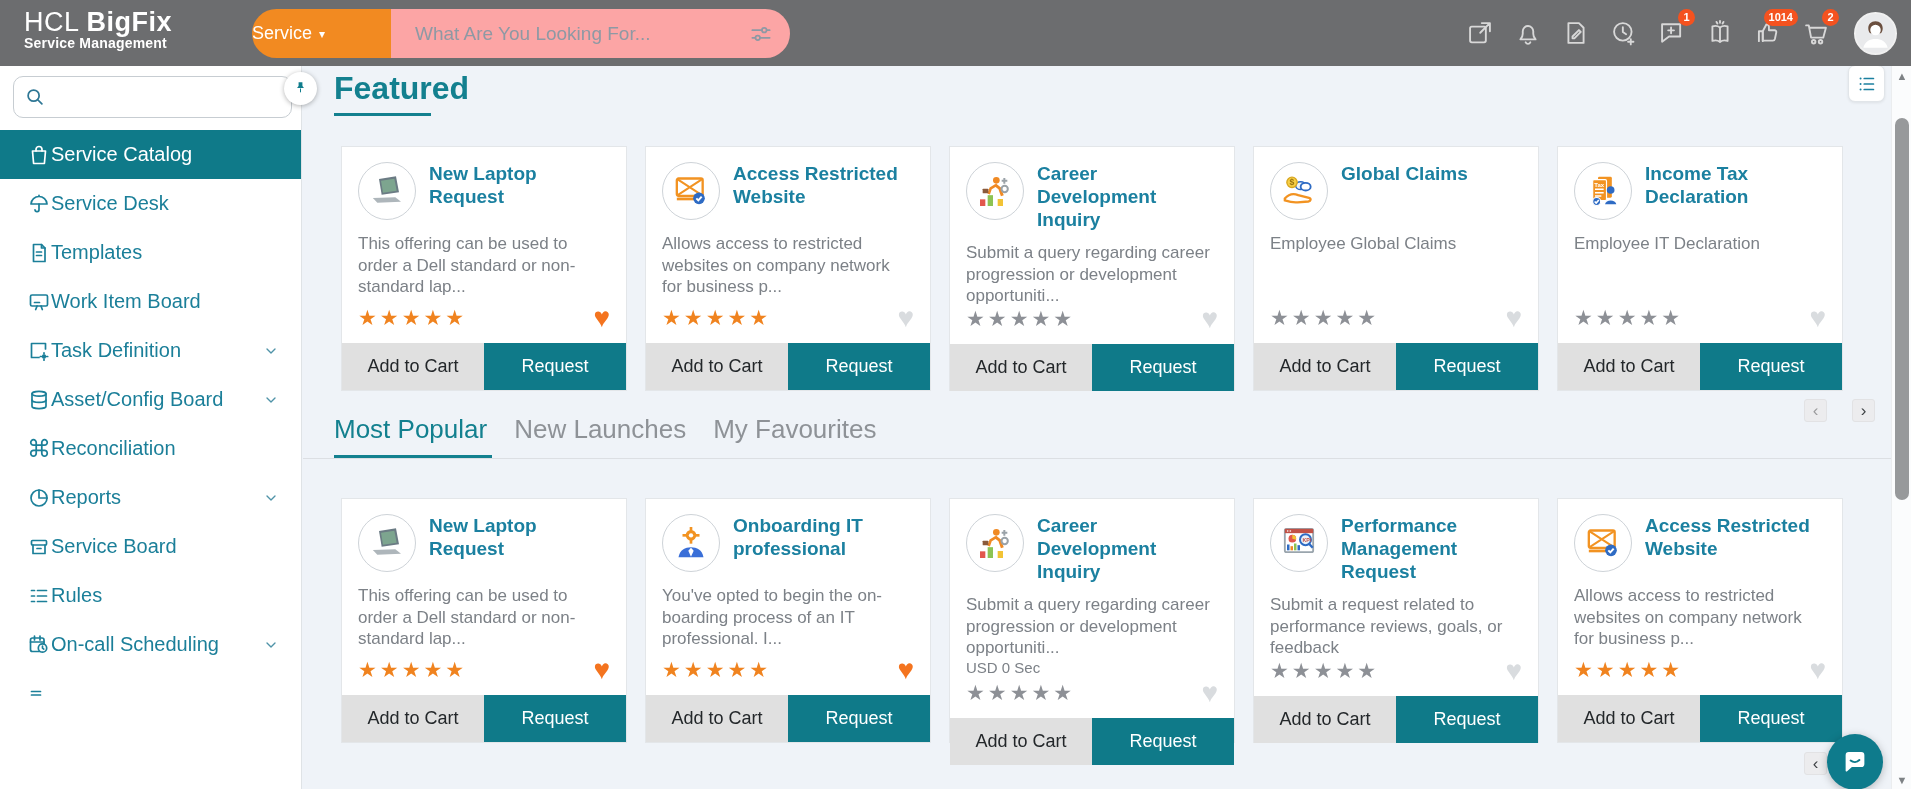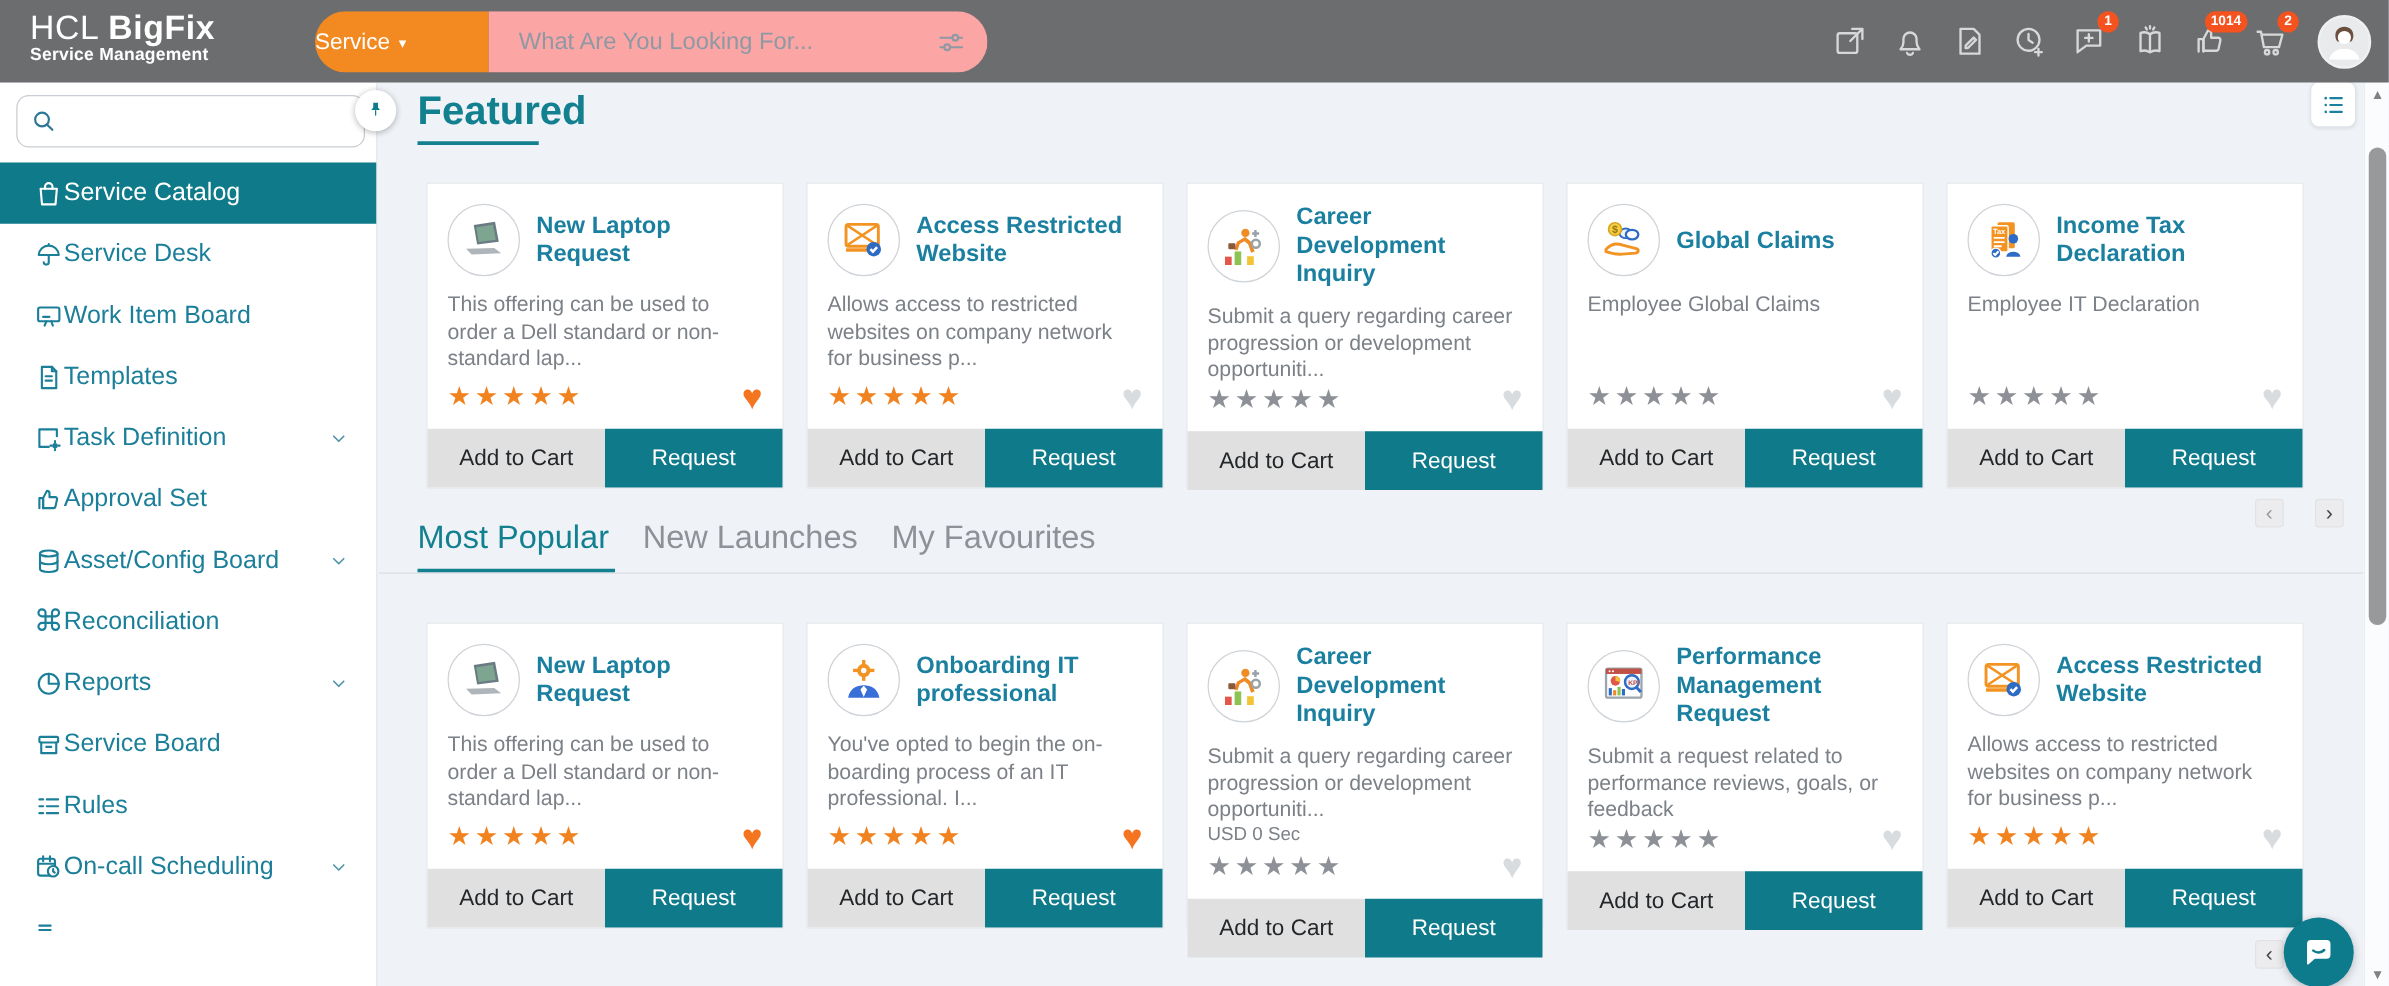--- a/index.html
+++ b/index.html
@@ -68,21 +68,21 @@
     border:1px solid #e1e5e9; border-radius:7px; box-shadow:0 1px 3px rgba(0,0,0,.08);
     display:flex; align-items:center; justify-content:center; cursor:pointer; }
   .view-toggle svg { width:22px; height:22px; }
 
   .cards-row { position:absolute; left:38px; width:1502px; height:245px; display:flex; gap:18px; }
   .cards-row.r1 { top:80px; }
   .cards-row.r2 { top:432px; }
 
   .card { width:286px; background:#fff; border:1px solid #e3e6e9; display:flex; flex-direction:column; }
   .card-body { flex:1; padding:15px 16px 13px 16px; display:flex; flex-direction:column; }
-  .card-top { display:flex; align-items:center; gap:13px; min-height:60px; }
+  .card-top { display:flex; gap:13px; min-height:60px; }
   .ico-circle { width:58px; height:58px; border-radius:50%; border:1px solid #ced3d8;
     display:flex; align-items:center; justify-content:center; flex:none; background:#fff; }
   .ico-circle svg { width:40px; height:40px; }
   .card-title { font-size:19px; font-weight:bold; color:#1b80a0; line-height:23px; cursor:pointer; }
   .card-desc { margin-top:11px; font-size:17px; color:#7c8187; line-height:21.5px; }
   .card-meta { margin-top:auto; }
   .card-price { font-size:15px; color:#7c8187; margin-bottom:5px; }
   .rate-row { display:flex; align-items:center; justify-content:space-between; }
   .stars { font-size:21px; letter-spacing:3px; color:#8d9096; cursor:pointer; white-space:nowrap; }
   .stars.on { color:#f0831f; }
@@ -236,49 +236,42 @@
     </div>
     <div class="side-item">
       <svg viewBox="0 0 24 24">
           <path d="M12 4.5a8 8 0 0 1 8 7.5H4a8 8 0 0 1 8-7.5zM12 4.5V3.3"></path>
           <path d="M12 12v5.5a2 2 0 0 1-4 .3"></path>
         </svg>
       <span class="lbl">Service Desk</span>
     </div>
     <div class="side-item">
       <svg viewBox="0 0 24 24">
+          <path d="M6.5 3.5h8l3.5 3.5v13.5H6.5z"></path>
+          <path d="M14.5 3.5V7H18M9.5 11h5M9.5 14.5h5"></path>
+        </svg>
+      <span class="lbl">Templates</span>
+    </div>
+    <div class="side-item">
+      <svg viewBox="0 0 24 24">
           <rect x="3.5" y="5" width="17" height="11" rx="1.5"></rect>
           <path d="M7.5 12.5h5M8.7 19.5l1.4-3.5M15.3 19.5L14 16"></path>
         </svg>
       <span class="lbl">Work Item Board</span>
-    </div>
-    <div class="side-item">
-      <svg viewBox="0 0 24 24">
-          <path d="M6.5 3.5h8l3.5 3.5v13.5H6.5z"></path>
-          <path d="M14.5 3.5V7H18M9.5 11h5M9.5 14.5h5"></path>
-        </svg>
-      <span class="lbl">Templates</span>
     </div>
     <div class="side-item">
       <svg viewBox="0 0 24 24">
           <path d="M18.5 10V4.5h-14v14H12"></path>
           <circle cx="17" cy="17.5" r="2.2" fill="currentColor" stroke="none"></circle>
           <path d="M17 13.8v1M17 20.2v1M13.3 17.5h1M19.7 17.5h1"></path>
         </svg>
       <span class="lbl">Task Definition</span>
       <svg class="chev" viewBox="0 0 24 24">
           <path d="M6 9l6 6 6-6"></path>
         </svg>
-    </div>
-    <div class="side-item">
-      <svg viewBox="0 0 24 24">
-          <path d="M7.5 10.5l3-5.8c1.3 0 2.1.9 2.1 2.1v2.9h4.6c1 0 1.7.9 1.4 1.9l-1.2 5.5c-.2.8-.8 1.4-1.6 1.4H7.5z"></path>
-          <path d="M7.5 10.5v8M4.5 18.5v-8h3"></path>
-        </svg>
-      <span class="lbl">Approval Set</span>
     </div>
     <div class="side-item">
       <svg viewBox="0 0 24 24">
           <ellipse cx="12" cy="5.8" rx="7" ry="2.4"></ellipse>
           <path d="M5 5.8v12.4c0 1.3 3.1 2.4 7 2.4s7-1.1 7-2.4V5.8"></path>
           <path d="M5 12c0 1.3 3.1 2.4 7 2.4s7-1.1 7-2.4"></path>
         </svg>
       <span class="lbl">Asset/Config Board</span>
       <svg class="chev" viewBox="0 0 24 24">
           <path d="M6 9l6 6 6-6"></path>

